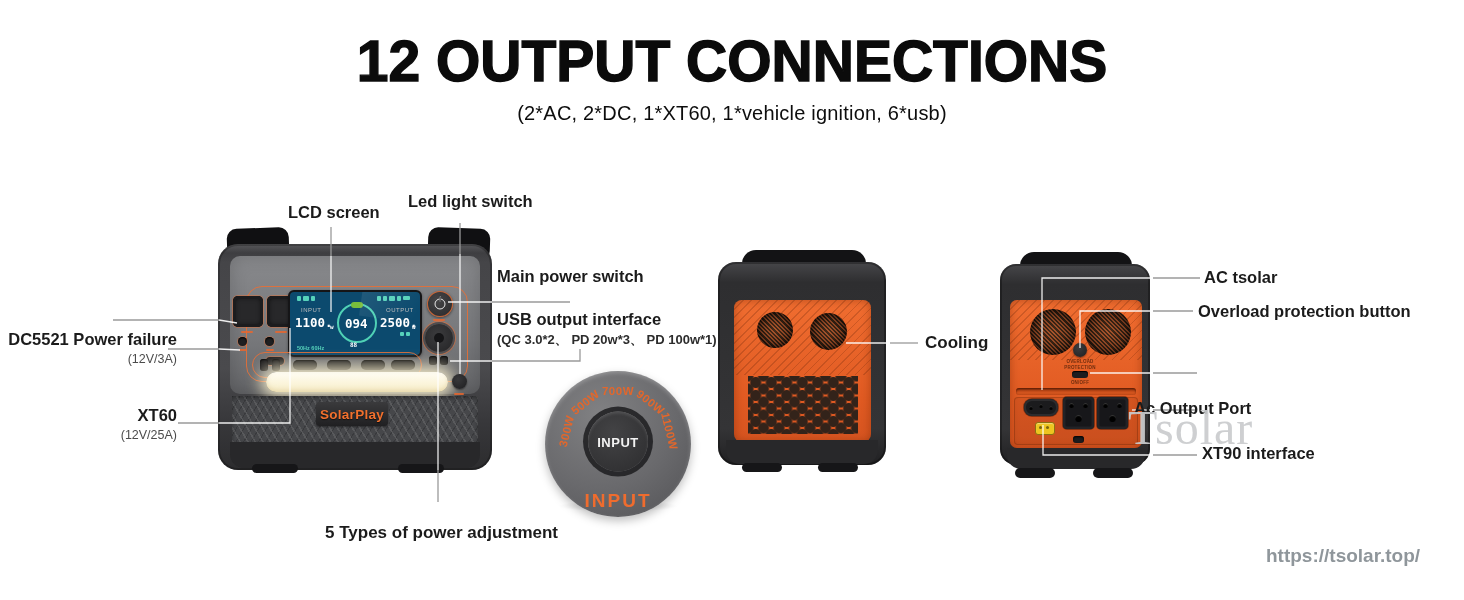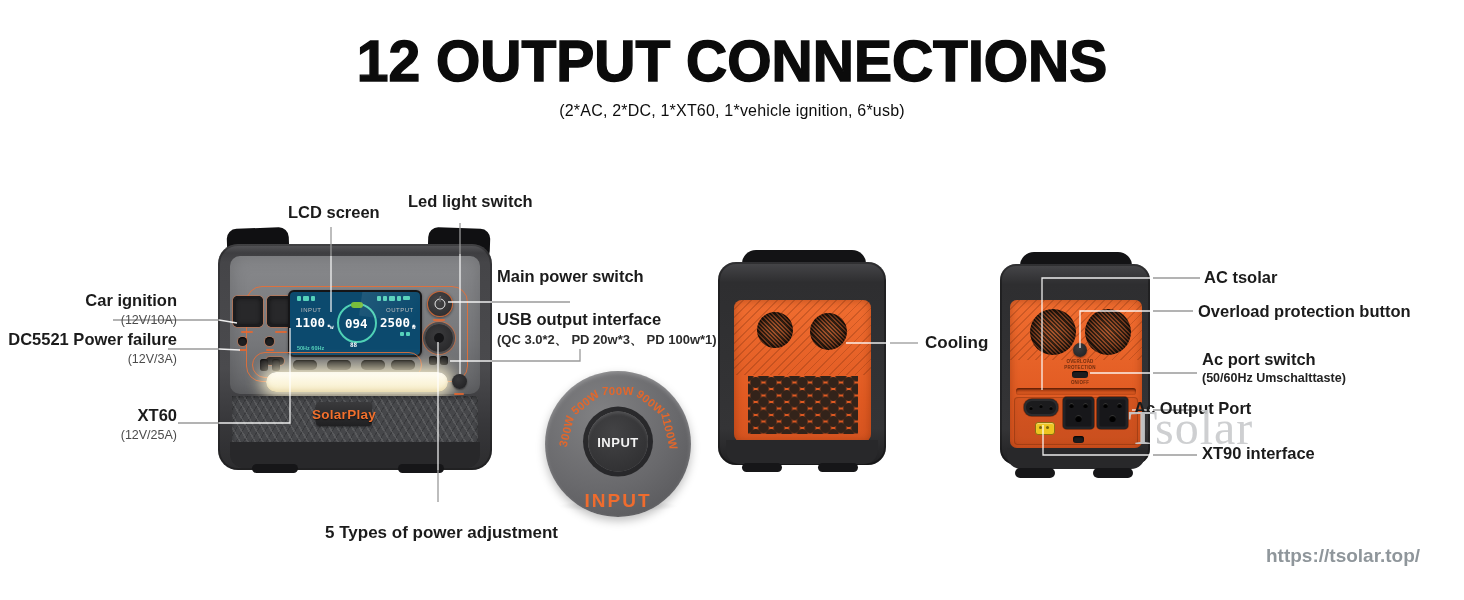--- a/index.html
+++ b/index.html
@@ -5,21 +5,21 @@
   html,body{margin:0;padding:0;background:#ffffff;}
   .canvas{position:relative;width:1464px;height:600px;background:#fff;overflow:hidden;
           font-family:"Liberation Sans",sans-serif;}
   .abs{position:absolute;}
 
   
   .title{position:absolute;left:0;right:0;top:28px;text-align:center;
          font-size:57px;font-weight:bold;color:#0b0b0b;letter-spacing:0px;
          -webkit-text-stroke:1.4px #0b0b0b;}
   .subtitle{position:absolute;left:0;right:0;top:102px;text-align:center;
-            font-size:16px;color:#0d0d0d;letter-spacing:.2px;}
+            font-size:20px;color:#0d0d0d;letter-spacing:.2px;}
 
   
   .label{position:absolute;font-size:16.5px;font-weight:bold;color:#1b1b1b;line-height:1.2;}
   .sub{font-size:12.5px;font-weight:normal;color:#4c4c4c;margin-top:2px;}
   .sub-b{font-size:12.5px;font-weight:bold;color:#222;margin-top:1px;}
   .detail{font-size:13px;font-weight:bold;color:#2c2c2c;}
   .ra{text-align:right;}
 
   
   svg.lines{position:absolute;left:0;top:0;pointer-events:none;}
@@ -196,21 +196,21 @@
       <div class="uport" style="left:138px;top:7px;width:24px;height:10px;border-radius:5px;"></div>
     </div>
     <div class="uport" style="left:211px;top:113px;width:8px;height:9px;"></div>
     <div class="uport" style="left:222px;top:113px;width:8px;height:9px;"></div>
 
     <div class="lightbar" style="left:48px;top:129px;width:182px;height:20px;"></div>
     <div class="rndbtn" style="left:234px;top:131px;width:15px;height:15px;"></div>
     <div class="odash" style="left:236px;top:150px;width:10px;"></div>
 
     <div class="hatchband" style="left:14px;top:153px;width:246px;height:46px;"></div>
-    <div class="brandlbl" style="left:98px;top:159px;width:56px;height:24px;">
+    <div class="brandlbl" style="left:98px;top:159px;width:72px;height:24px;">
       <span class="brandtxt">SolarPlay</span>
     </div>
     <div class="bottomband" style="left:12px;top:199px;width:250px;height:26px;"></div>
     <div class="foot" style="left:34px;top:221px;width:46px;height:9px;"></div>
     <div class="foot" style="left:180px;top:221px;width:46px;height:9px;"></div>
   </div>
 
   <div class="dialshadow" style="left:558px;top:500px;width:120px;height:12px;"></div>
   <div class="dial" style="left:545px;top:371px;width:146px;height:146px;">
     <span class="pw" style="transform:translate(-50%,-50%) rotate(-76deg) translateY(-53px);">300W</span>
@@ -310,41 +310,33 @@
     <polyline class="lg" points="1197,455 1153,455"></polyline>
       <polyline class="lw" points="1153,455 1043,455 1043,425"></polyline>
   </svg>
 
   <div class="label" style="left:288px;top:203px;">LCD screen</div>
   <div class="label" style="left:408px;top:192px;">Led light switch</div>
   <div class="label" style="left:497px;top:267px;">Main power switch</div>
   <div class="label" style="left:497px;top:310px;">USB output interface</div>
   <div class="detail abs" style="left:497px;top:331px;">(QC 3.0*2、 PD 20w*3、 PD 100w*1)</div>
 
-  <div class="label ra" style="left:22px;top:291px;width:155px;">
-    <div>Car ignition</div>
-    <div class="sub">(12V/10A)</div>
-  </div>
   <div class="label ra" style="left:2px;top:330px;width:175px;">
     <div>DC5521 Power failure</div>
     <div class="sub">(12V/3A)</div>
   </div>
   <div class="label ra" style="left:22px;top:406px;width:155px;">
     <div>XT60</div>
     <div class="sub">(12V/25A)</div>
   </div>
 
   <div class="label" style="left:325px;top:523px;font-size:17px;">5 Types of power adjustment</div>
   <div class="label" style="left:925px;top:333px;font-size:17px;">Cooling</div>
 
   <div class="label" style="left:1204px;top:268px;">AC tsolar</div>
   <div class="label" style="left:1198px;top:302px;">Overload protection button</div>
-  <div class="label" style="left:1202px;top:350px;">
-    <div>Ac port switch</div>
-    <div class="sub-b">(50/60Hz Umschalttaste)</div>
-  </div>
   <div class="label" style="left:1134px;top:399px;">Ac Output Port</div>
   <div class="label" style="left:1202px;top:444px;">XT90 interface</div>
 
   <div class="wmark" style="left:1128px;top:400px;">Tsolar</div>
   <div class="url" style="left:1266px;top:545px;">https://tsolar.top/</div>
 
 </div>
 
 </body></html>

